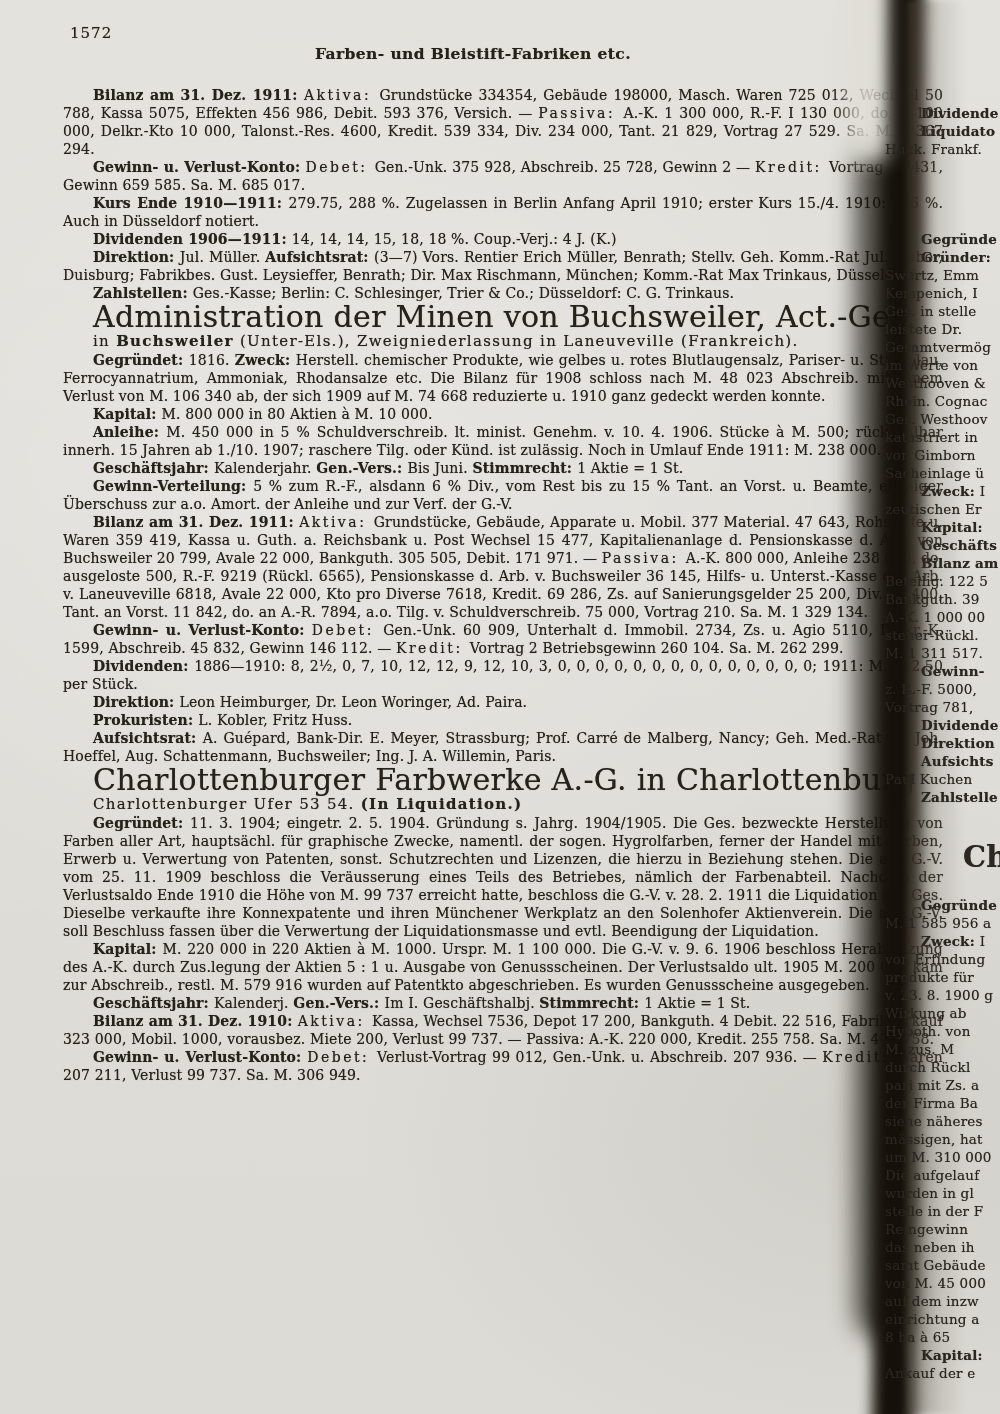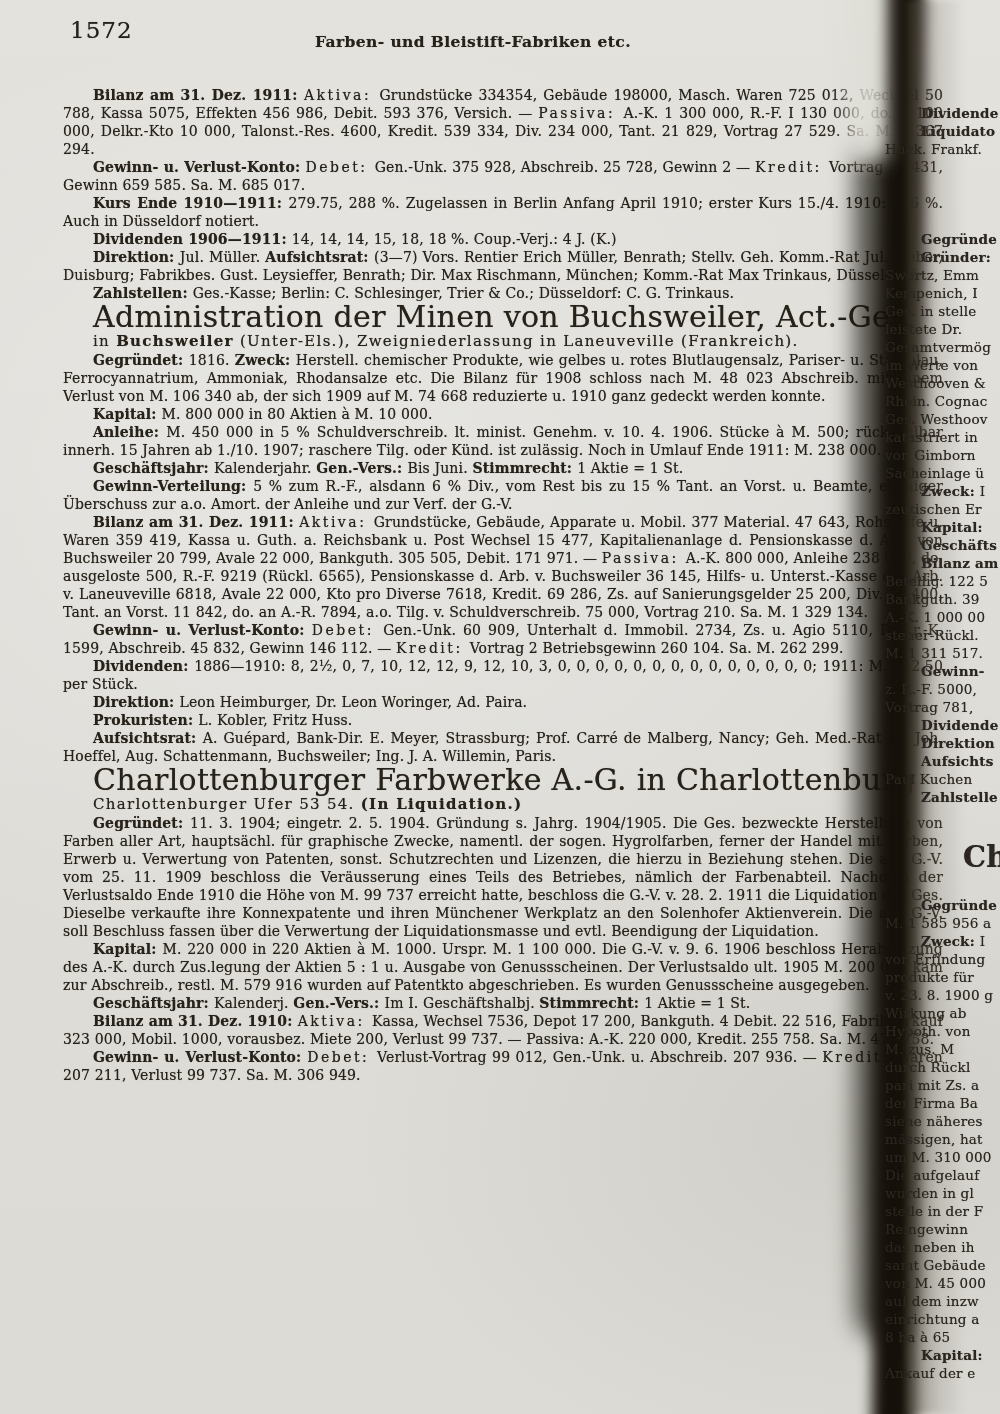--- a/index.html
+++ b/index.html
@@ -7,23 +7,23 @@
     position:relative; width:1000px; height:1414px; overflow:hidden;
     background:
       radial-gradient(ellipse 900px 700px at 30% 35%, rgba(255,255,255,0.25), rgba(255,255,255,0) 70%),
       radial-gradient(ellipse 700px 500px at 85% 80%, rgba(120,115,105,0.12), rgba(120,115,105,0) 70%),
       linear-gradient(180deg,#e3e2dd 0%, #deddd8 40%, #dcdbd5 100%);
     font-family:"DejaVu Serif","Liberation Serif",serif;
     color:#272219;
   }
   #page *{box-sizing:border-box;}
   .txt{ text-shadow:0 0 0.7px rgba(39,34,25,0.6); }
-  #pageno{ position:absolute; left:70px; top:17px; font-size:23px; letter-spacing:1px; }
+  #pageno{ position:absolute; left:70px; top:24px; font-size:15px; letter-spacing:1px; }
   #header-title{
-    position:absolute; left:63px; top:32px; width:820px; text-align:center;
+    position:absolute; left:63px; top:44px; width:820px; text-align:center;
     font-size:15.5px; font-weight:bold; letter-spacing:0.4px;
   }
   #main-col{
     position:absolute; left:63px; top:86px; width:880px; z-index:2;
     font-size:14px; line-height:18px; letter-spacing:0.15px;
   }
   #main-col p{ margin:0; text-align:justify; text-indent:30px; overflow-wrap:normal; }
   #main-col .b, #frag-col .b{ font-weight:bold; }
   #main-col .sp{ letter-spacing:2.5px; }
   .entry-title{

